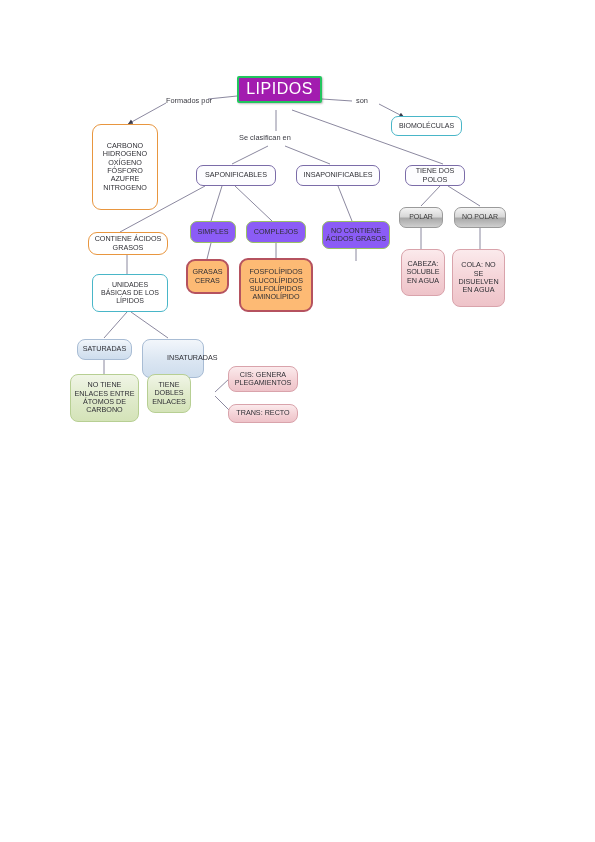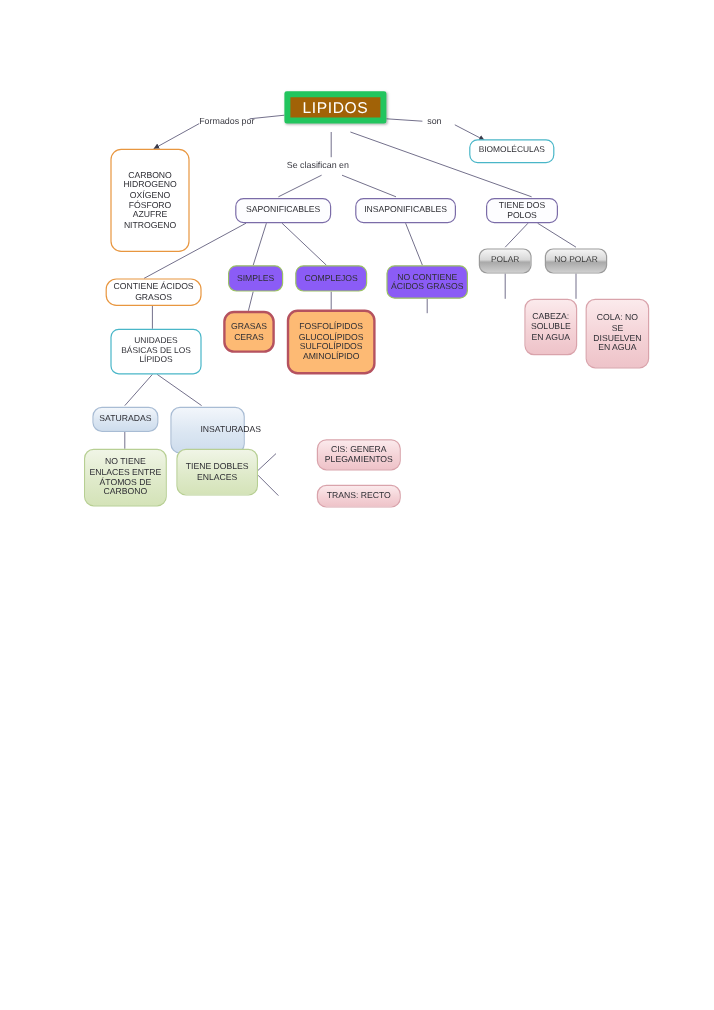--- a/index.html
+++ b/index.html
@@ -14,41 +14,40 @@
   .node{
     position:absolute;box-sizing:border-box;
     display:flex;align-items:center;justify-content:center;
     text-align:center;line-height:1.18;
     color:#2f2f35;
   }
   .node .txt{display:block;width:100%;white-space:pre-line;}
 
   
   .n-root{
-    background:#a16207;border:5px solid #22c55e;border-radius:2px;
-    color:#ffffff;font-size:13px;letter-spacing:.5px;font-weight:400;
+    background:#a21caf;border:2px solid #22c55e;border-radius:2px;
+    color:#ffffff;font-size:16px;letter-spacing:.5px;font-weight:400;
     box-shadow:1px 1px 2px rgba(0,0,0,.25);
   }
 
   
   .n-orange{border:1.6px solid #e8963f;border-radius:9px;background:#fff;font-size:7.2px;}
   .n-cyan{border:1.4px solid #49b6c8;border-radius:7px;background:#fff;font-size:7px;}
   .n-purple{border:1.3px solid #7b6ca8;border-radius:7px;background:#fdfdff;font-size:7.2px;}
   .n-green{border:1.4px solid #9bc264;border-radius:7px;background:#8b5cf6;font-size:7.2px;}
   .n-maroon{border:2.2px solid #b5525f;border-radius:9px;background:#fdba74;font-size:7.2px;}
 
   
   .n-gray{
     border:1px solid #9a9a9a;border-radius:7px;font-size:7px;color:#3a3a3a;
     background:linear-gradient(180deg,#f4f4f4 0%,#d8d8d8 45%,#a9a9a9 55%,#cfcfcf 100%);
   }
   .n-pink{
     border:1px solid #d9a3ab;border-radius:8px;font-size:7.2px;
     background:linear-gradient(180deg,#fbeaec 0%,#f4d2d6 55%,#eec3c9 100%);
-    margin-left:36px;
   }
   .n-blue{
     border:1px solid #a8bcd4;border-radius:8px;font-size:7.2px;
     background:linear-gradient(180deg,#f2f6fb 0%,#dbe6f2 55%,#cedded 100%);
   }
   .n-greenfill{
     border:1px solid #b7cf93;border-radius:8px;font-size:7.2px;
     background:linear-gradient(180deg,#f0f5e6 0%,#dfeaca 55%,#d4e3b8 100%);
   }
 
@@ -215,21 +214,21 @@
     <span class="txt">INSATURADAS</span>
   </div>
 
   <div class="node n-greenfill" style="left:70px;top:374px;width:69px;height:48px;">
     <span class="txt">NO TIENE
 ENLACES ENTRE
 ÁTOMOS DE
 CARBONO</span>
   </div>
 
-  <div class="node n-greenfill" style="left:147px;top:374px;width:68px;height:39px;">
+  <div class="node n-greenfill" style="left:147px;top:374px;width:44px;height:39px;">
     <span class="txt">TIENE DOBLES
 ENLACES</span>
   </div>
 
   <div class="node n-pink" style="left:228px;top:366px;width:70px;height:26px;">
     <span class="txt">CIS: GENERA
 PLEGAMIENTOS</span>
   </div>
 
   <div class="node n-pink" style="left:228px;top:404px;width:70px;height:19px;">

